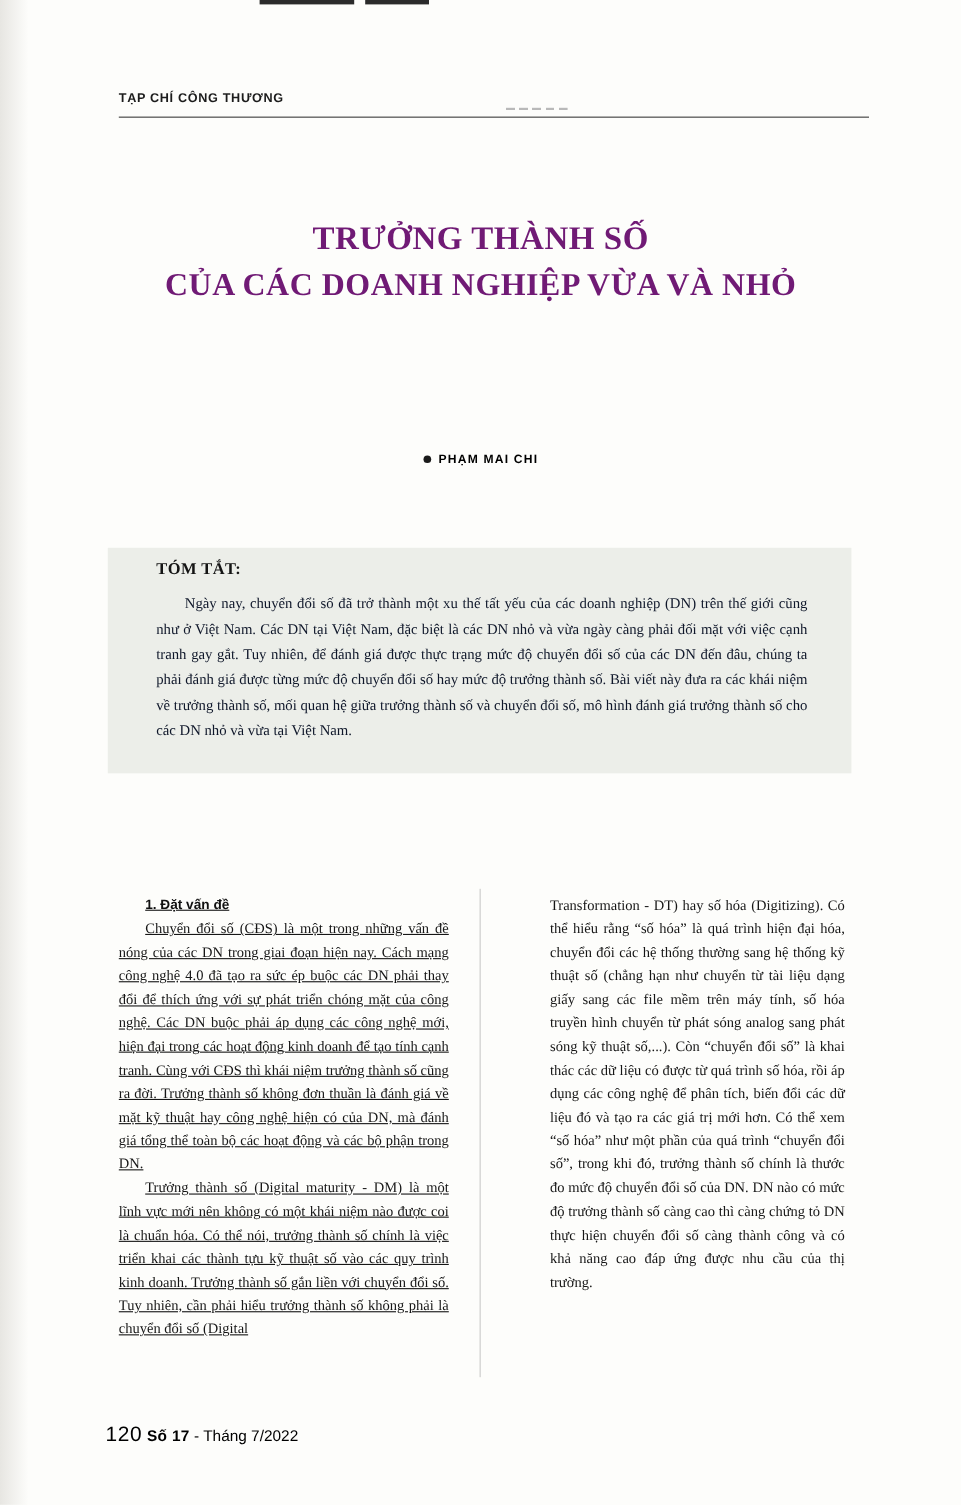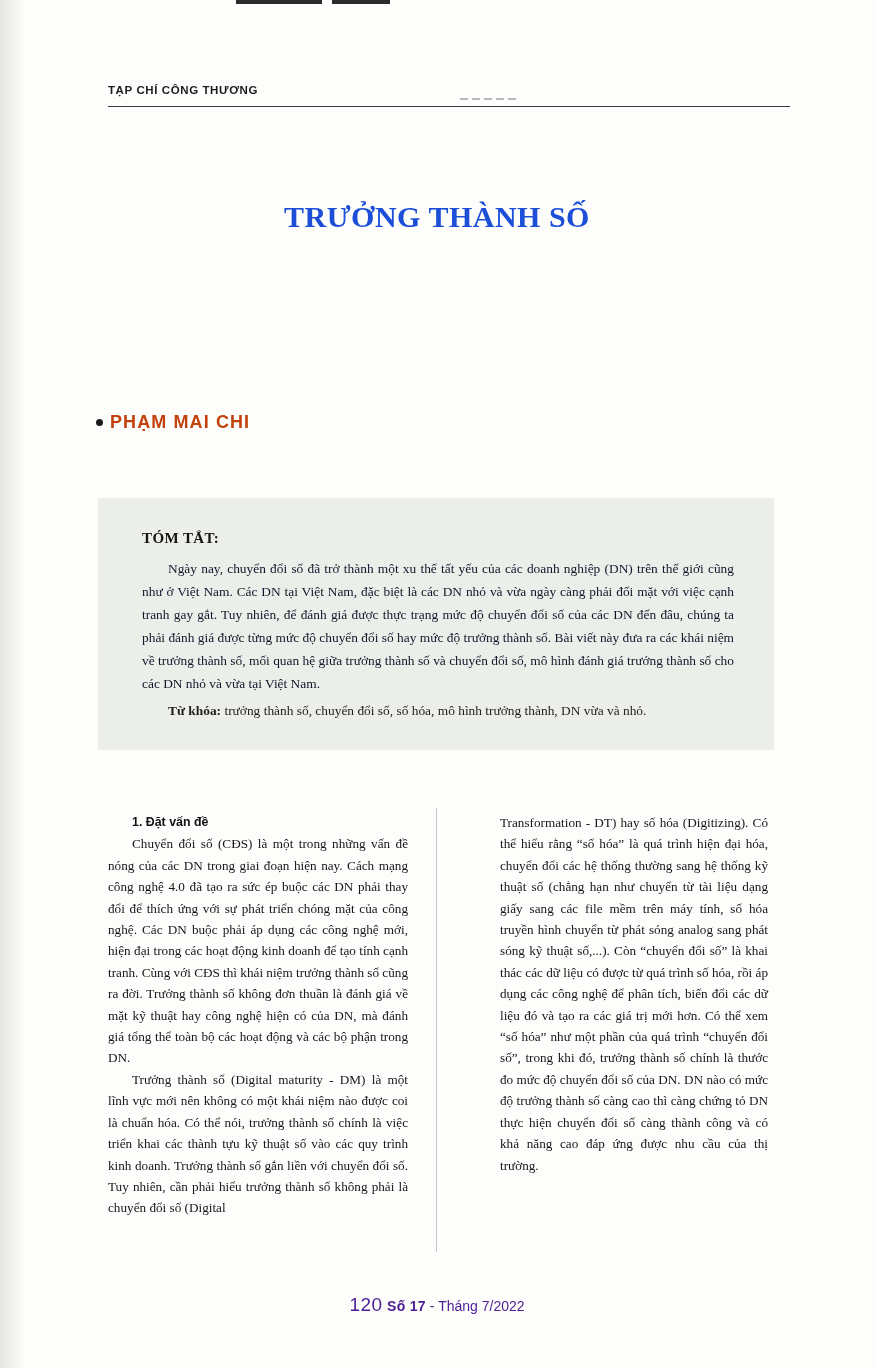--- a/index.html
+++ b/index.html
@@ -90,56 +90,57 @@
     left: 0;
     width: 682px;
     text-align: center;
   }
   .title-line {
     font-family: "Liberation Serif", serif;
     font-weight: bold;
     font-size: 30px;
     line-height: 42px;
     letter-spacing: 0.5px;
-    color: #1d4ed8;
+    color: #701a75;
     white-space: nowrap;
   }
   .title-line.l2 { font-size: 29px; }
 
   .author {
     position: absolute;
     top: 412px;
     left: 0;
     width: 682px;
-    font-family: "Liberation Sans", sans-serif;
-    font-size: 18px;
+    text-align: center;
+    font-family: "Liberation Sans", sans-serif;
+    font-size: 11px;
     font-weight: bold;
     letter-spacing: 1.1px;
-    color: #c2410c;
+    color: #000000;
   }
   .author .bullet {
     display: inline-block;
     width: 7px;
     height: 7px;
     border-radius: 50%;
     background: #1a1a1a;
     margin-right: 7px;
     vertical-align: middle;
     position: relative;
     top: -1px;
   }
 
   
   .abstract {
     position: absolute;
     top: 498px;
     left: 2px;
     width: 676px;
     background: #eceee9;
-    padding: 32px 40px 28px 44px;
+    padding: 12px 40px 28px 44px;
     box-sizing: border-box;
   }
   .abstract-title {
     font-family: "Liberation Serif", serif;
     font-size: 15px;
     font-weight: bold;
     letter-spacing: 0.4px;
     margin-bottom: 10px;
     color: #141414;
   }
@@ -170,21 +171,21 @@
   }
   .col {
     position: absolute;
     top: 0;
     width: 300px;
     font-size: 13.2px;
     line-height: 21.4px;
     text-align: justify;
     color: #161616;
   }
-  .col.left { left: 0; }
+  .col.left { left: 0; text-decoration: underline; }
   .col.right { left: 360px; }
   .col p {
     margin: 0;
     text-indent: 24px;
   }
   .col p.noindent { text-indent: 0; margin-left: 32px; }
   .section-head {
     font-family: "Liberation Sans", sans-serif;
     font-weight: bold;
     font-size: 12.4px;
@@ -202,22 +203,21 @@
     background: #c9c9c9;
   }
 
   
   .footer {
     position: absolute;
     bottom: 52px;
     left: 0;
     width: 682px;
     font-family: "Liberation Sans", sans-serif;
-    color: #4c1d95;
-    text-align: center;
+    color: #000000;
   }
   .footer .pagenum {
     font-size: 19px;
     font-weight: normal;
     letter-spacing: 0.5px;
   }
   .footer .issue {
     font-size: 14px;
     font-weight: bold;
     letter-spacing: 0.3px;
@@ -239,32 +239,30 @@
   <div class="content">
 
     <div class="header">
       <div class="journal-name">TẠP CHÍ CÔNG THƯƠNG</div>
       <div class="header-dashes"></div>
       <div class="header-rule"></div>
     </div>
 
     <div class="title-block">
       <div class="title-line l1">TRƯỞNG THÀNH SỐ</div>
+      <div class="title-line l2">CỦA CÁC DOANH NGHIỆP VỪA VÀ NHỎ</div>
     </div>
 
     <div class="author">
       <span class="bullet"></span><span>PHẠM MAI CHI</span>
     </div>
 
     <div class="abstract">
       <div class="abstract-title">TÓM TẮT:</div>
       <div class="abstract-body">Ngày nay, chuyển đổi số đã trở thành một xu thế tất yếu của các doanh nghiệp (DN) trên thế giới cũng như ở Việt Nam. Các DN tại Việt Nam, đặc biệt là các DN nhỏ và vừa ngày càng phải đối mặt với việc cạnh tranh gay gắt. Tuy nhiên, để đánh giá được thực trạng mức độ chuyển đổi số của các DN đến đâu, chúng ta phải đánh giá được từng mức độ chuyển đổi số hay mức độ trưởng thành số. Bài viết này đưa ra các khái niệm về trưởng thành số, mối quan hệ giữa trưởng thành số và chuyển đổi số, mô hình đánh giá trưởng thành số cho các DN nhỏ và vừa tại Việt Nam.</div>
-      <div class="abstract-keywords">
-        <b>Từ khóa:</b><span> trưởng thành số, chuyển đổi số, số hóa, mô hình trưởng thành, DN vừa và nhỏ.</span>
-      </div>
     </div>
 
     <div class="col-divider"></div>
 
     <div class="columns">
       <div class="col left">
         <p class="section-head">1. Đặt vấn đề</p>
         <p>Chuyển đổi số (CĐS) là một trong những vấn đề nóng của các DN trong giai đoạn hiện nay. Cách mạng công nghệ 4.0 đã tạo ra sức ép buộc các DN phải thay đổi để thích ứng với sự phát triển chóng mặt của công nghệ. Các DN buộc phải áp dụng các công nghệ mới, hiện đại trong các hoạt động kinh doanh để tạo tính cạnh tranh. Cùng với CĐS thì khái niệm trưởng thành số cũng ra đời. Trưởng thành số không đơn thuần là đánh giá về mặt kỹ thuật hay công nghệ hiện có của DN, mà đánh giá tổng thể toàn bộ các hoạt động và các bộ phận trong DN.</p>
         <p>Trưởng thành số (Digital maturity - DM) là một lĩnh vực mới nên không có một khái niệm nào được coi là chuẩn hóa. Có thể nói, trưởng thành số chính là việc triển khai các thành tựu kỹ thuật số vào các quy trình kinh doanh. Trưởng thành số gắn liền với chuyển đổi số. Tuy nhiên, cần phải hiểu trưởng thành số không phải là chuyển đổi số (Digital</p>
       </div>

